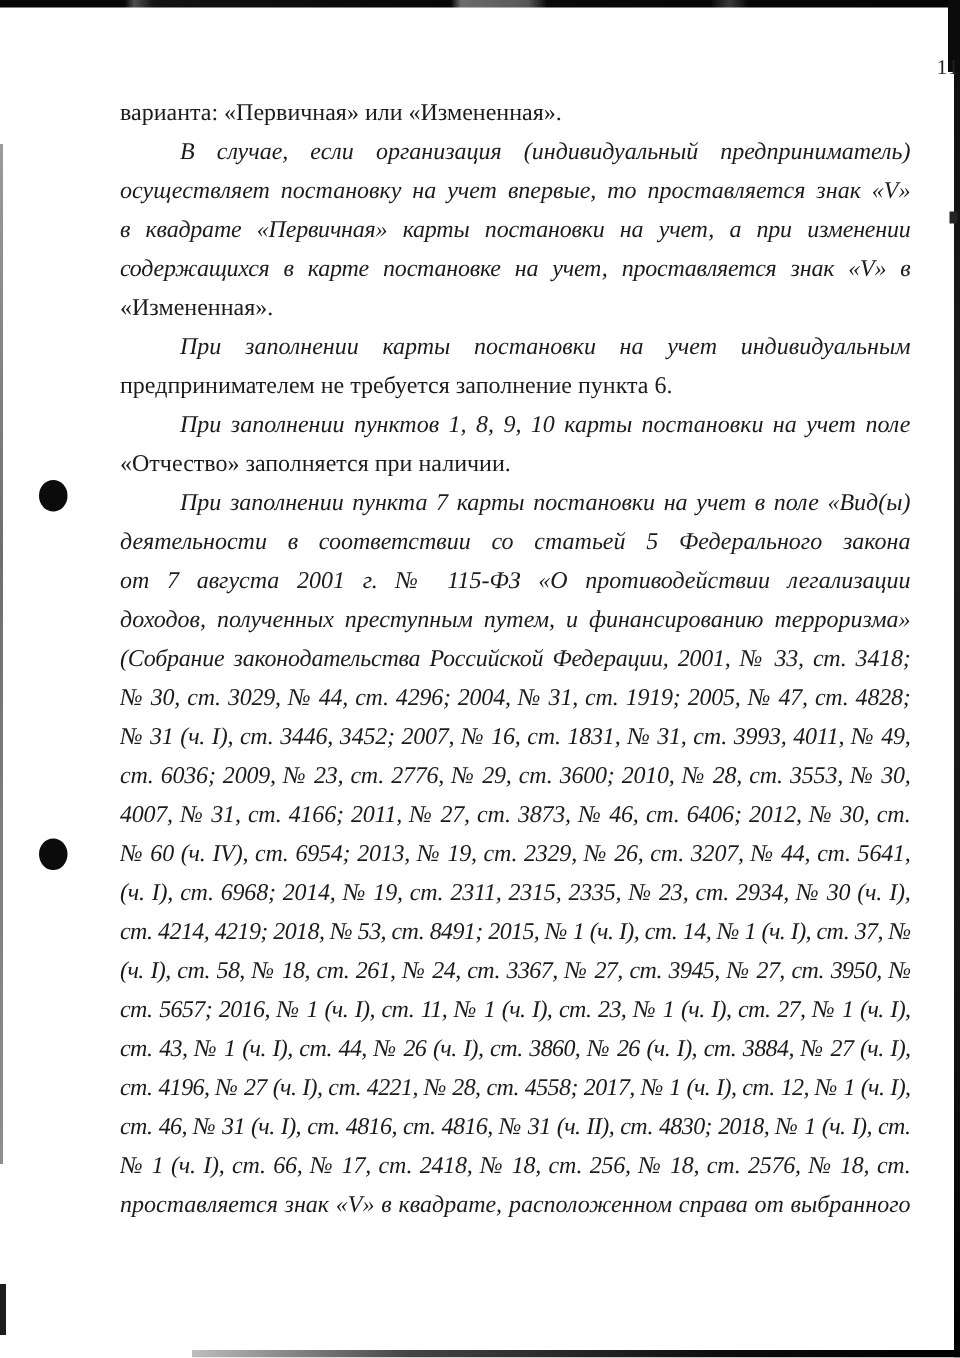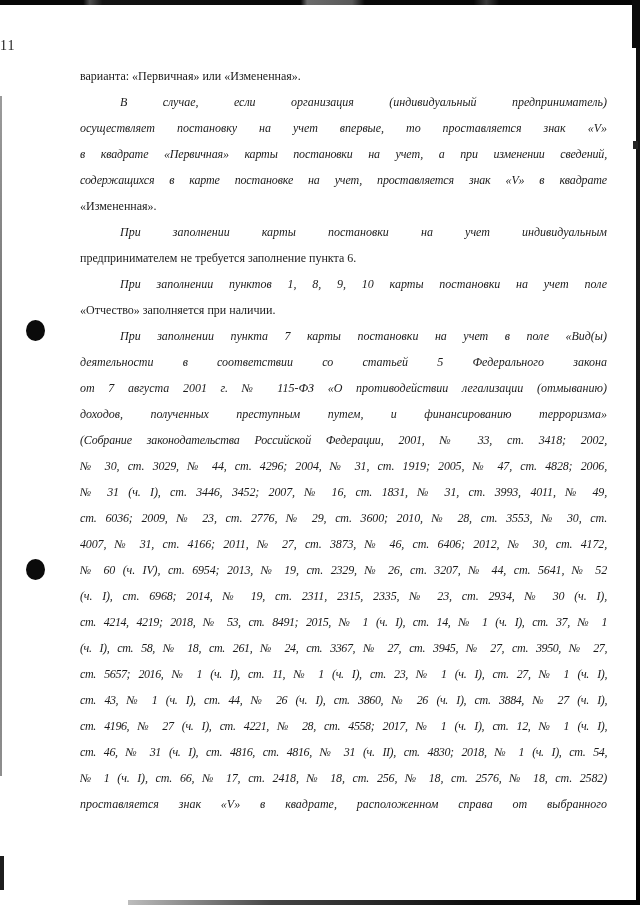--- a/index.html
+++ b/index.html
@@ -48,25 +48,25 @@
   .hole {
     position:absolute; left:26px; width:19px; height:21px;
     border-radius:50%; background:#0b0b0b;
   }
   .hole-1 { top:320px; }
   .hole-2 { top:559px; }
 
   
   .page-number {
     position:absolute; top:38px; left:0; right:0;
-    text-align:left; font-size:14px; letter-spacing:1px; color:#222;
+    text-align:right; font-size:14px; letter-spacing:1px; color:#222;
   }
   .text-block {
     position:absolute; left:80px; top:63px; width:527px;
-    font-size:12px;
+    font-size:16px;
   }
   .line {
     height:26px; line-height:26px;
     overflow:hidden;
     text-align:justify;
     text-align-last:left;
     white-space:normal;
   }
   .line.just { text-align-last:justify;font-style:italic; }
   .line.indent { text-indent:40px; }

